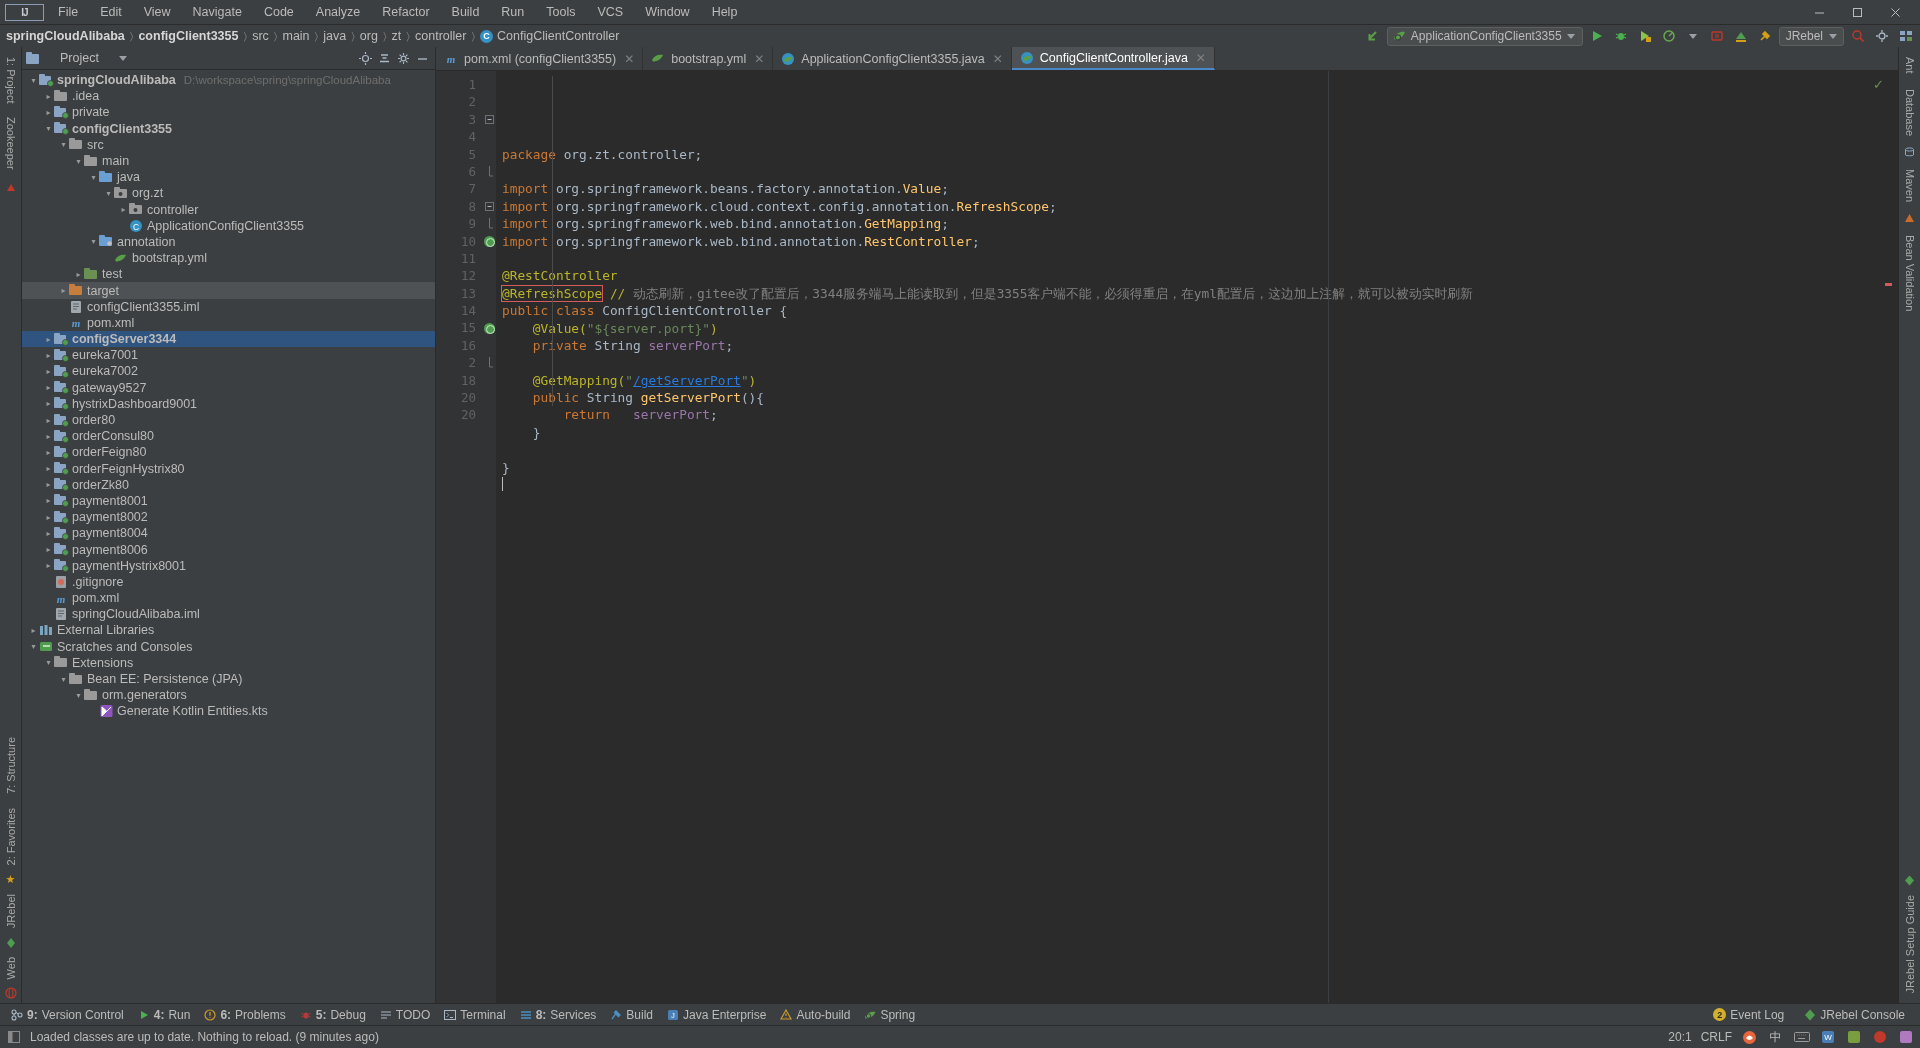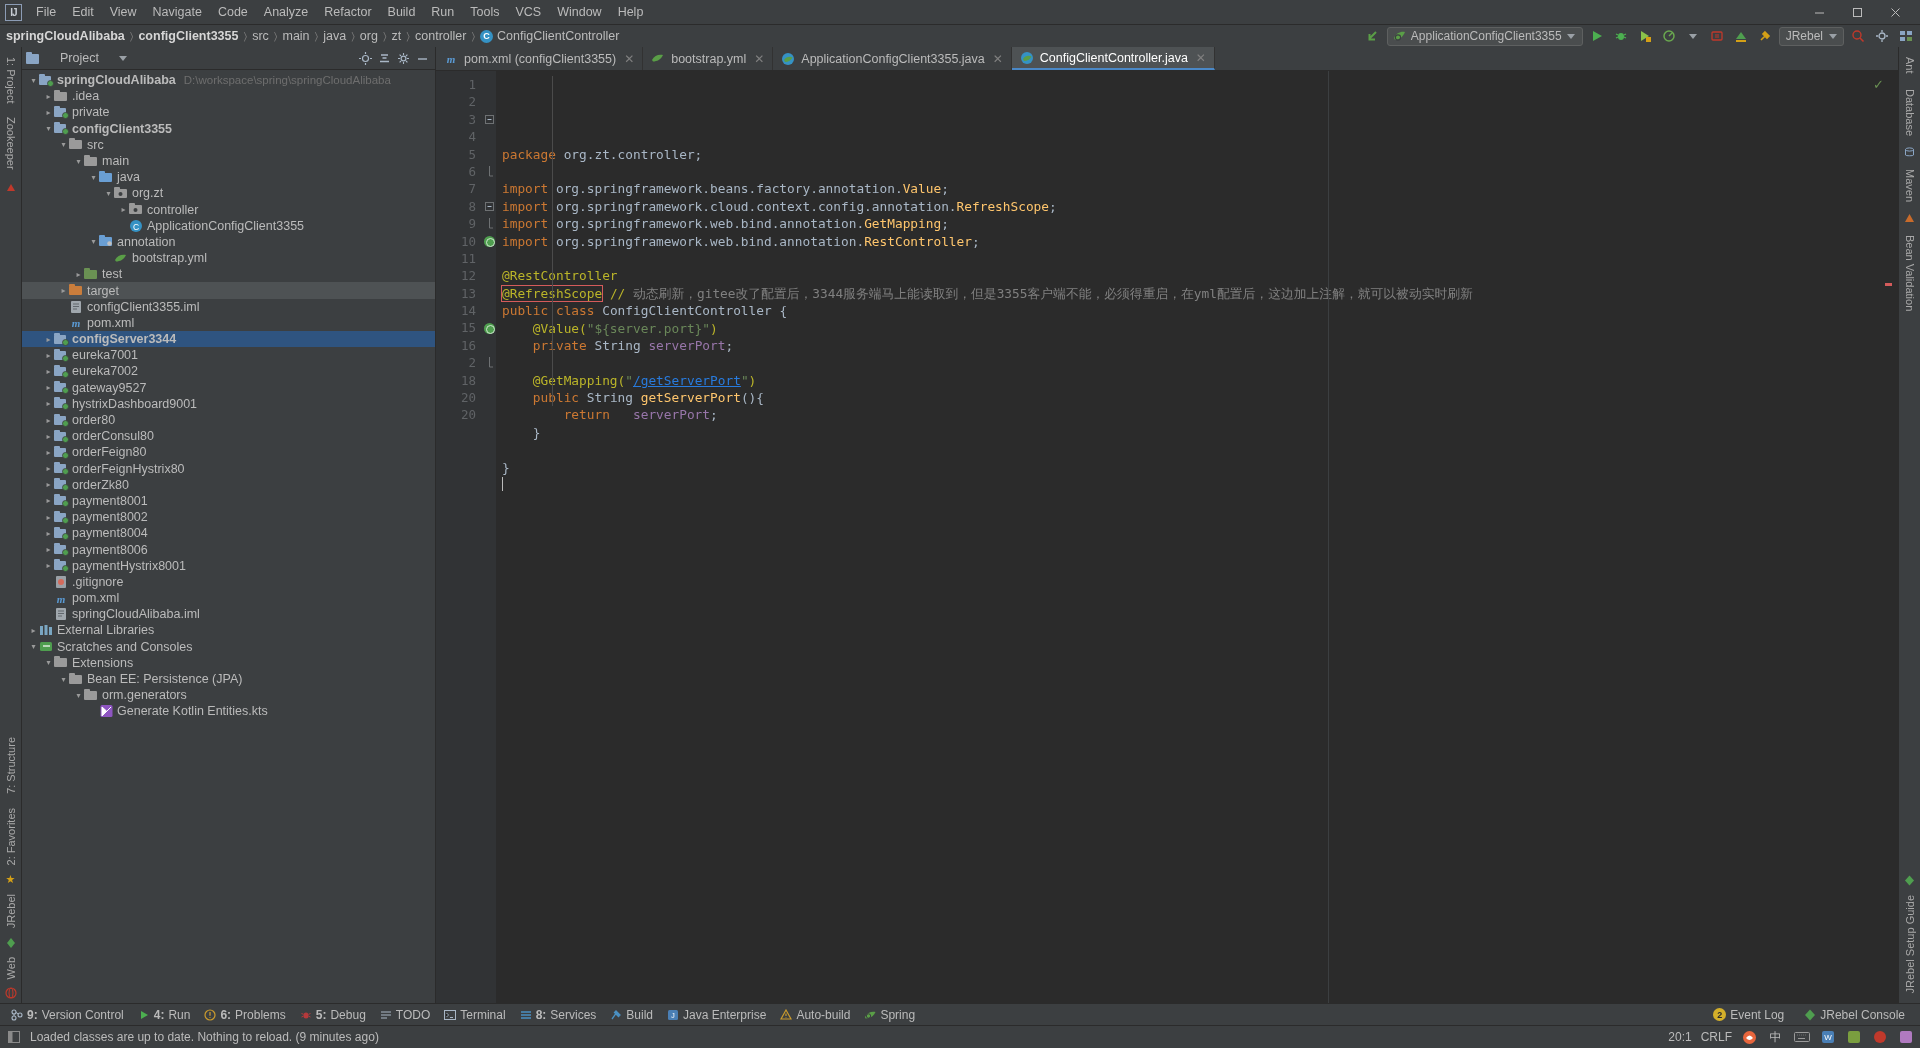--- a/index.html
+++ b/index.html
@@ -11,25 +11,25 @@
     -webkit-font-smoothing: antialiased;
   }
   .app { position: relative; width: 1920px; height: 1048px; display: flex; flex-direction: column; }
 
   
   .titlebar {
     height: 25px; background: #3c3f41; display: flex; align-items: center;
     position: relative; border-bottom: 1px solid #2b2b2b; flex: 0 0 25px;
   }
   .ij-logo {
-    width: 17px; height: 17px; margin: 0 6px 0 5px; border: 1px solid #8c9cb5;
+    width: 39px; height: 17px; margin: 0 6px 0 5px; border: 1px solid #8c9cb5;
     color: #c8cdd4; font-size: 10px; font-weight: bold; display: flex;
     align-items: center; justify-content: center; letter-spacing: -1px;
   }
-  .menu { display: flex; align-items: center; gap: 0px; }
+  .menu { display: flex; align-items: center; gap: 6px; }
   .menu-item {
     color: #bbbbbb; font-size: 12.5px; padding: 3px 8px; cursor: default; white-space: nowrap;
   }
   .win-title {
     position: absolute; left: 0; right: 0; text-align: center; color: #9a9a9a;
     font-size: 12.5px; pointer-events: none;
   }
   .win-btns { margin-left: auto; display: flex; align-items: center; padding-right: 6px; z-index: 2; }
   .win-btn { width: 38px; height: 24px; display: flex; align-items: center; justify-content: center; color: #bbb; font-size: 13px; }
 

